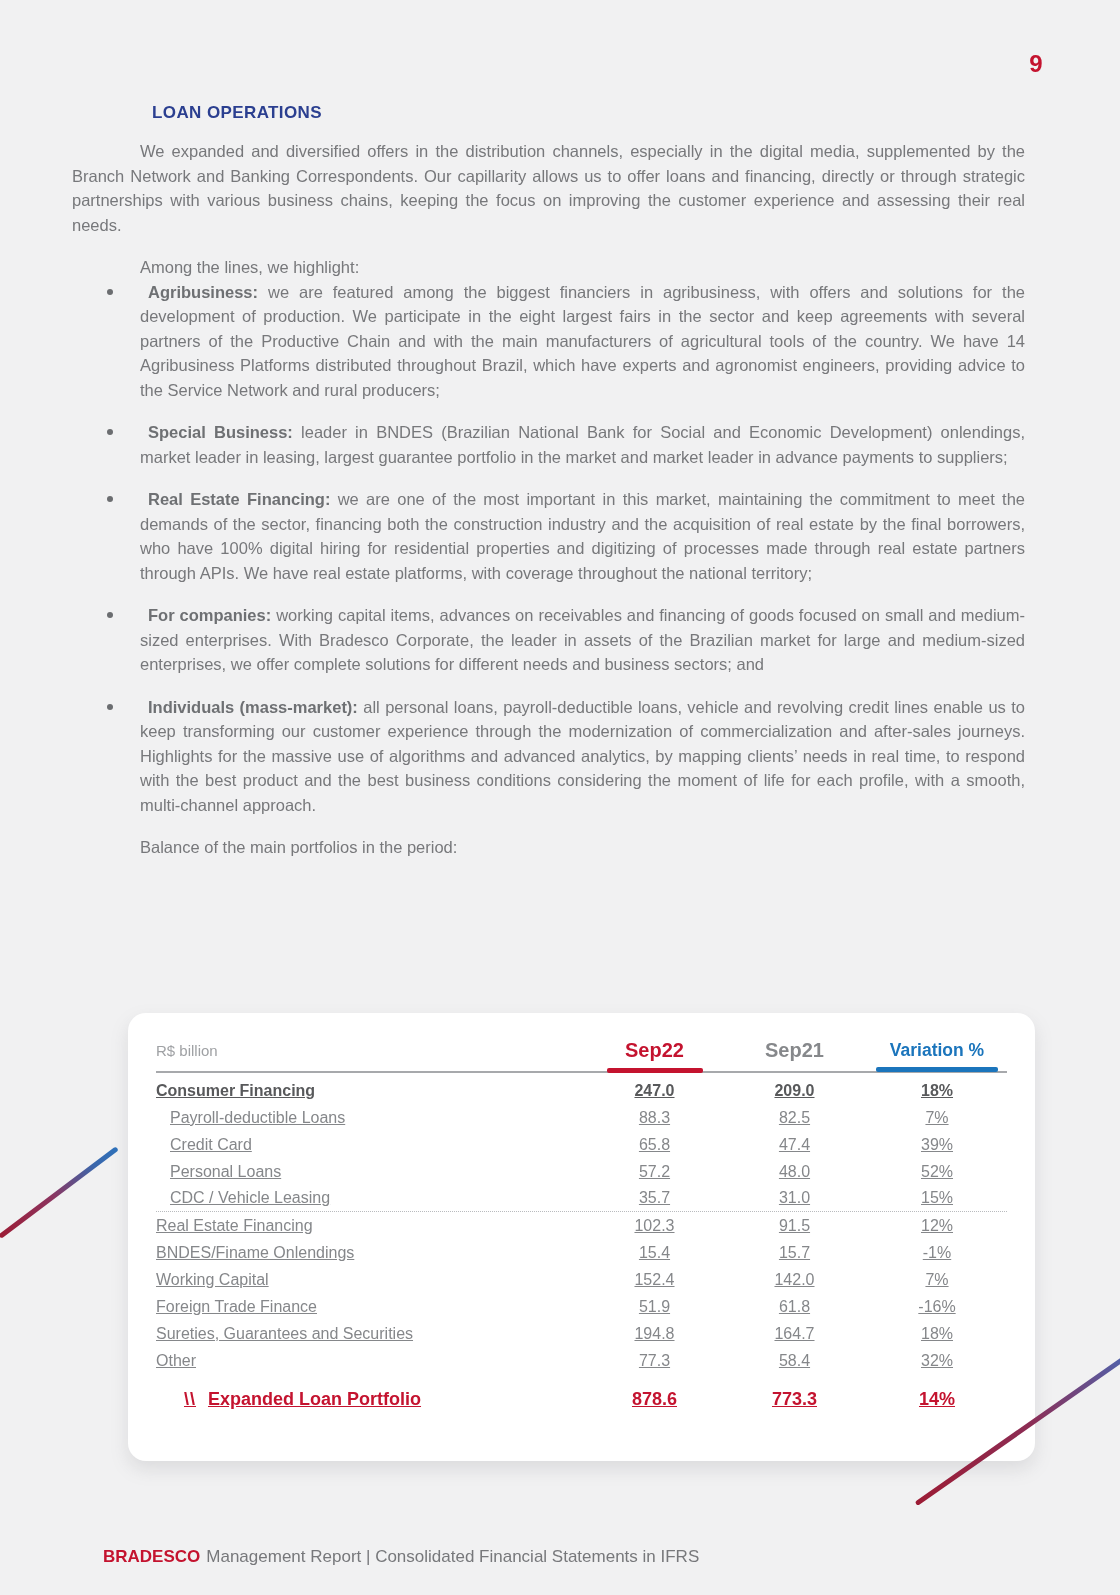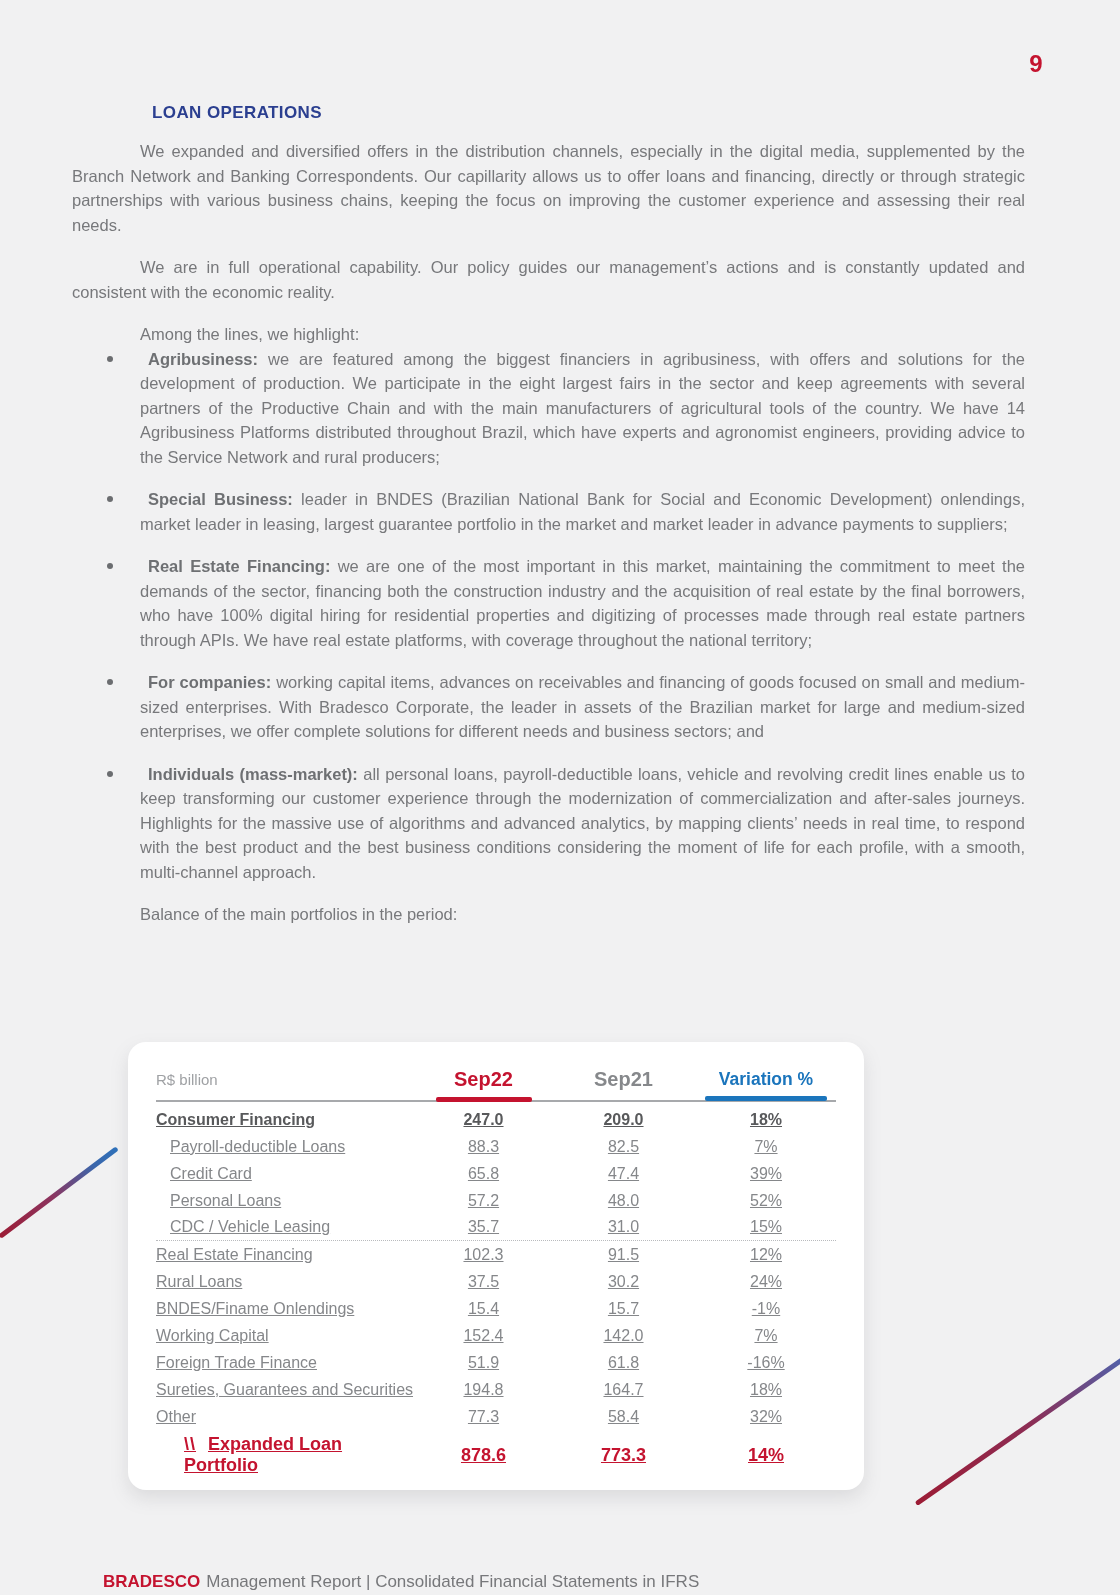--- a/index.html
+++ b/index.html
@@ -38,21 +38,21 @@
   }
   ul.hl-list .dot{
     position:absolute; left:35px; top:9px; width:6px; height:6px;
     border-radius:50%; background:#6b6d70;
   }
   ul.hl-list b{ color:#6e7073; font-weight:bold;margin-left:8px;}
   .table-intro{ text-indent:68px; font-size:16.5px; line-height:24.5px; margin-bottom:0;}
 
   
   .card{
-    position:absolute; top:1042px; left:128px; width:736px; height:448px;
+    position:absolute; top:1013px; left:128px; width:907px; height:448px;
     background:#ffffff; border-radius:18px;
     box-shadow:0 8px 18px rgba(120,120,125,.18);
     padding:16px 28px 6px 28px;
   }
   .thead{
     position:relative; display:flex; align-items:center; height:44px;
     border-bottom:2px solid #a7a9ac;
   }
   .thead .cell.label{ flex:1; font-size:15px; color:var(--light-gray);}
   .cell.num{ text-align:center;}
@@ -70,21 +70,21 @@
   .trows{ padding-top:4px;}
   .trow{ display:flex; align-items:center; height:27px; font-size:16px; color:var(--mid-gray);text-decoration:underline;}
   .trow .cell.label{ flex:1; text-align:left;}
   .trow.bold{ font-weight:bold; color:var(--dark-gray);}
   .trow.sub .cell.label{ padding-left:14px;}
   .trow.dotted{ border-bottom:1px dotted #b9bbbe;}
   .trow.total{ height:42px; margin-top:4px; color:var(--red); font-weight:bold; font-size:18px;margin-left:28px;}
   .trow.total .prefix{ margin-right:12px; font-weight:800; letter-spacing:1px;}
 
   .footer{
-    position:absolute; top:1547px; left:103px; font-size:17px; color:var(--body-gray);margin-top:25px;
+    position:absolute; top:1547px; left:103px; font-size:17px; color:var(--body-gray);
   }
   .footer b{ color:var(--red); font-weight:bold; margin-right:6px;}
 
   
   .diag{ position:absolute; height:5px; border-radius:3px;}
   .diag-left{
     top:1190px; left:-15px; width:147px;
     background:linear-gradient(90deg,#9c1c35 0%,#8c3560 45%,#3b66ab 80%,#2e71ba 100%);
     transform:rotate(-37deg);
   }
@@ -96,21 +96,20 @@
 </style>
 </head>
 <body>
 
 <div class="page-number">9</div>
 
 <div class="content">
   <h1 class="section-title">LOAN OPERATIONS</h1>
 
   <p class="body-par">We expanded and diversified offers in the distribution channels, especially in the digital media, supplemented by the Branch Network and Banking Correspondents. Our capillarity allows us to offer loans and financing, directly or through strategic partnerships with various business chains, keeping the focus on improving the customer experience and assessing their real needs.</p>
-  <p class="body-par">We are in full operational capability. Our policy guides our management’s actions and is constantly updated and consistent with the economic reality.</p>
   <p class="plain">Among the lines, we highlight:</p>
 
   <ul class="hl-list">
     <li><span class="dot"></span><b>Agribusiness:</b> <span>we are featured among the biggest financiers in agribusiness, with offers and solutions for the development of production. We participate in the eight largest fairs in the sector and keep agreements with several partners of the Productive Chain and with the main manufacturers of agricultural tools of the country. We have 14 Agribusiness Platforms distributed throughout Brazil, which have experts and agronomist engineers, providing advice to the Service Network and rural producers;</span></li>
     <li><span class="dot"></span><b>Special Business:</b> <span>leader in BNDES (Brazilian National Bank for Social and Economic Development) onlendings, market leader in leasing, largest guarantee portfolio in the market and market leader in advance payments to suppliers;</span></li>
     <li><span class="dot"></span><b>Real Estate Financing:</b> <span>we are one of the most important in this market, maintaining the commitment to meet the demands of the sector, financing both the construction industry and the acquisition of real estate by the final borrowers, who have 100% digital hiring for residential properties and digitizing of processes made through real estate partners through APIs. We have real estate platforms, with coverage throughout the national territory;</span></li>
     <li><span class="dot"></span><b>For companies:</b> <span>working capital items, advances on receivables and financing of goods focused on small and medium-sized enterprises. With Bradesco Corporate, the leader in assets of the Brazilian market for large and medium-sized enterprises, we offer complete solutions for different needs and business sectors; and</span></li>
     <li><span class="dot"></span><b>Individuals (mass-market):</b> <span>all personal loans, payroll-deductible loans, vehicle and revolving credit lines enable us to keep transforming our customer experience through the modernization of commercialization and after-sales journeys. Highlights for the massive use of algorithms and advanced analytics, by mapping clients’ needs in real time, to respond with the best product and the best business conditions considering the moment of life for each profile, with a smooth, multi-channel approach.</span></li>
   </ul>
 
@@ -155,26 +154,20 @@
         <div class="cell num c2">31.0</div>
         <div class="cell num c3">15%</div>
       </div>
       <div class="trow">
         <div class="cell label">Real Estate Financing</div>
         <div class="cell num c1">102.3</div>
         <div class="cell num c2">91.5</div>
         <div class="cell num c3">12%</div>
       </div>
       <div class="trow">
-        <div class="cell label">Rural Loans</div>
-        <div class="cell num c1">37.5</div>
-        <div class="cell num c2">30.2</div>
-        <div class="cell num c3">24%</div>
-      </div>
-      <div class="trow">
         <div class="cell label">BNDES/Finame Onlendings</div>
         <div class="cell num c1">15.4</div>
         <div class="cell num c2">15.7</div>
         <div class="cell num c3">-1%</div>
       </div>
       <div class="trow">
         <div class="cell label">Working Capital</div>
         <div class="cell num c1">152.4</div>
         <div class="cell num c2">142.0</div>
         <div class="cell num c3">7%</div>

